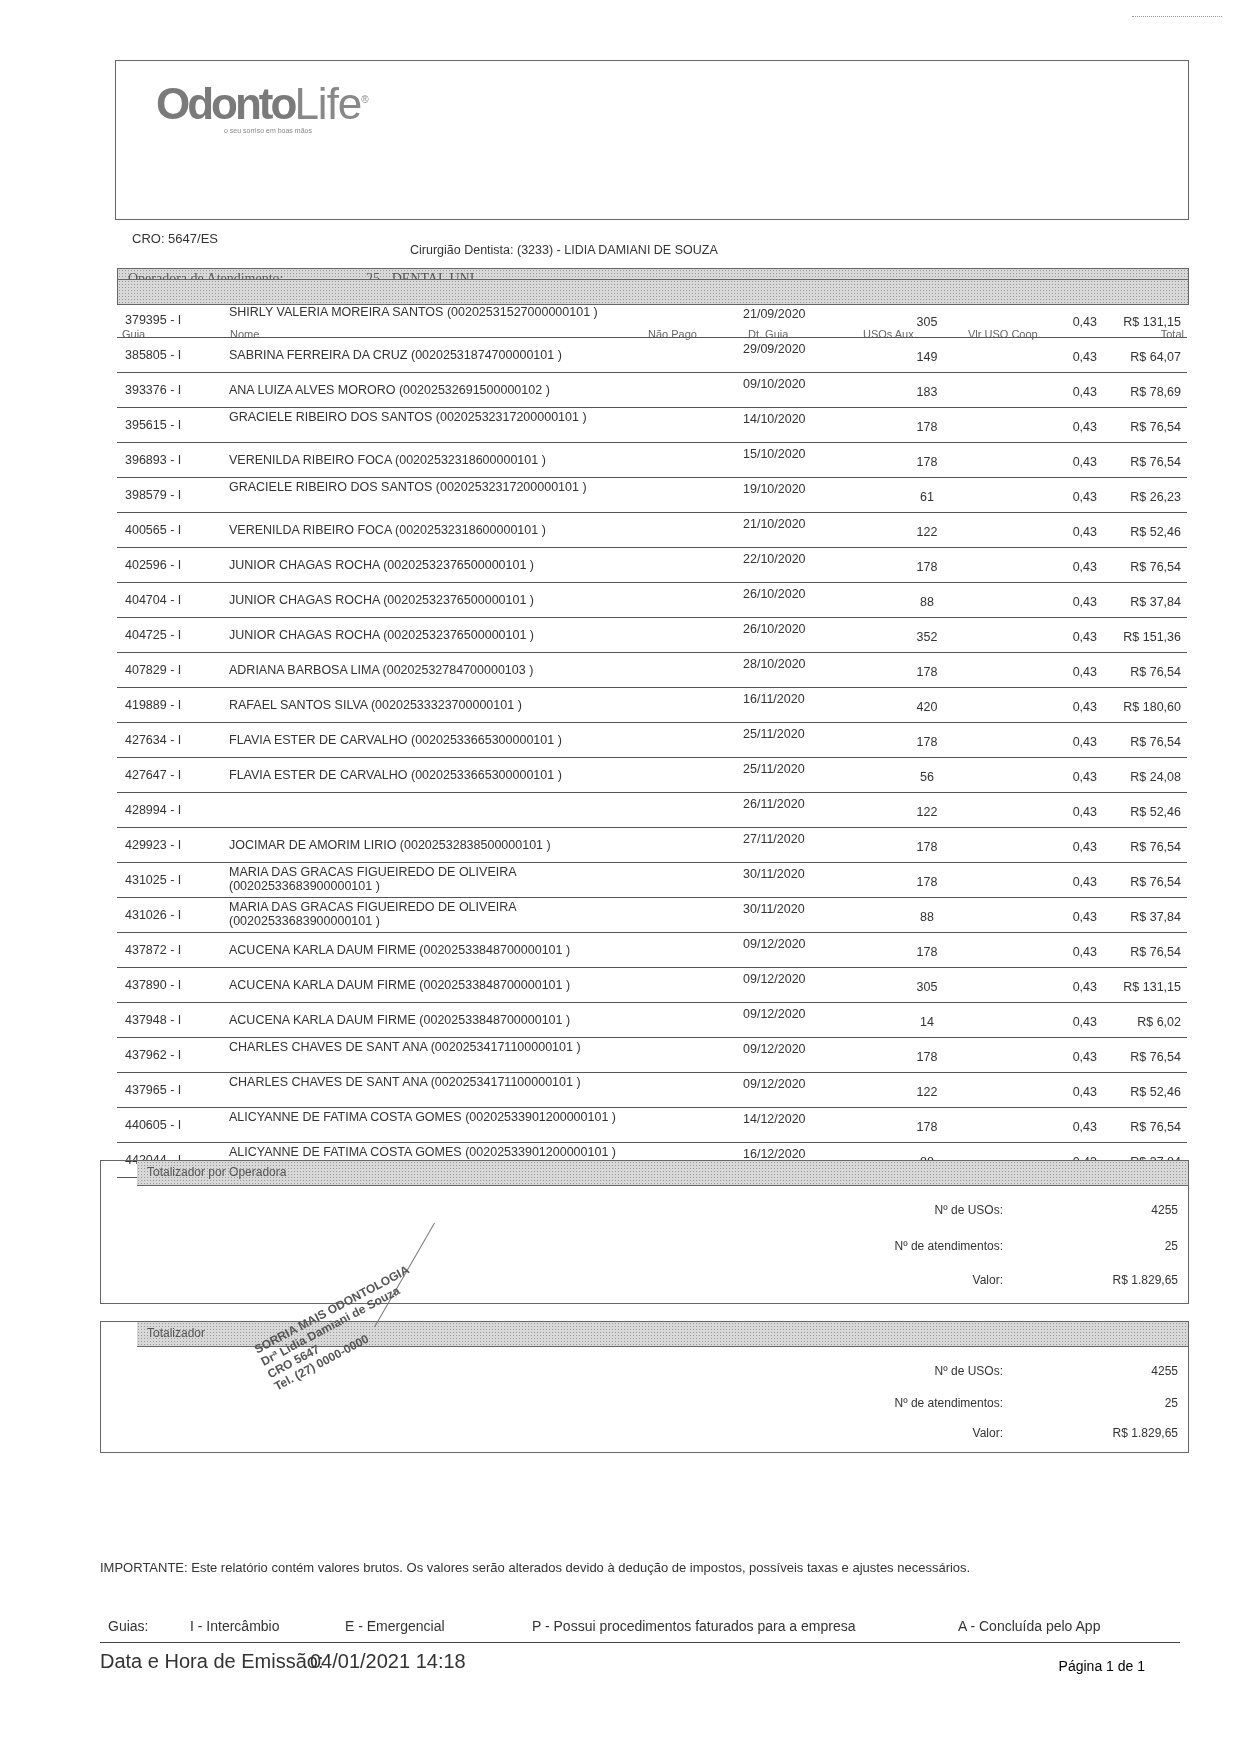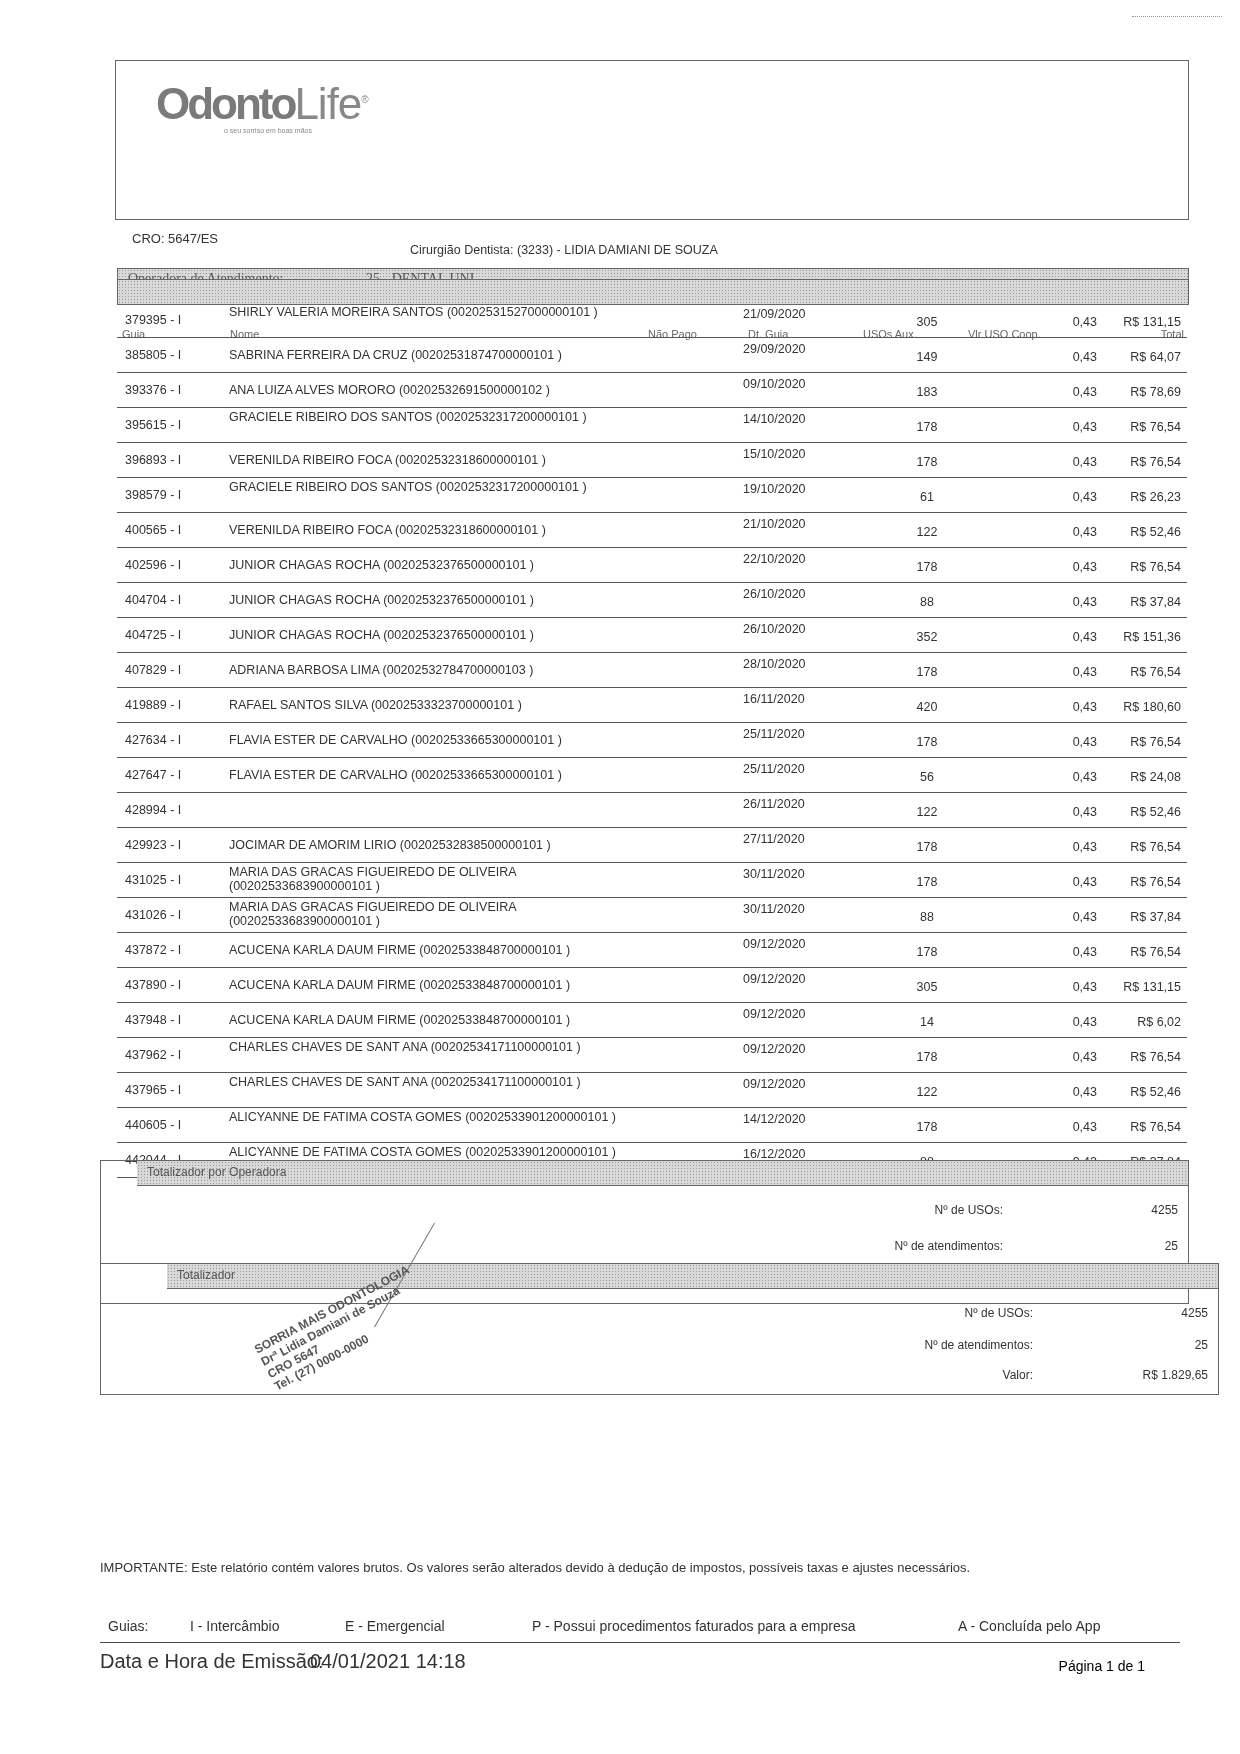--- a/index.html
+++ b/index.html
@@ -285,21 +285,21 @@
       <span>Totalizador por Operadora</span>
     </div>
   <div class="tot-line tot-label" style="top:42px">Nº de USOs:</div>
   <div class="tot-line tot-value" style="top:42px">4255</div>
   <div class="tot-line tot-label" style="top:78px">Nº de atendimentos:</div>
   <div class="tot-line tot-value" style="top:78px">25</div>
   <div class="tot-line tot-label" style="top:112px">Valor:</div>
   <div class="tot-line tot-value" style="top:112px">R$ 1.829,65</div>
 </div>
 
-<div class="tot-box" style="top:1263px;height:130px;padding-left:30px;">
+<div class="tot-box" style="top:1321px;height:130px;">
   <div class="bar shade">
       <span>Totalizador</span>
     </div>
   <div class="tot-line tot-label" style="top:42px">Nº de USOs:</div>
   <div class="tot-line tot-value" style="top:42px">4255</div>
   <div class="tot-line tot-label" style="top:74px">Nº de atendimentos:</div>
   <div class="tot-line tot-value" style="top:74px">25</div>
   <div class="tot-line tot-label" style="top:104px">Valor:</div>
   <div class="tot-line tot-value" style="top:104px">R$ 1.829,65</div>
 </div>

